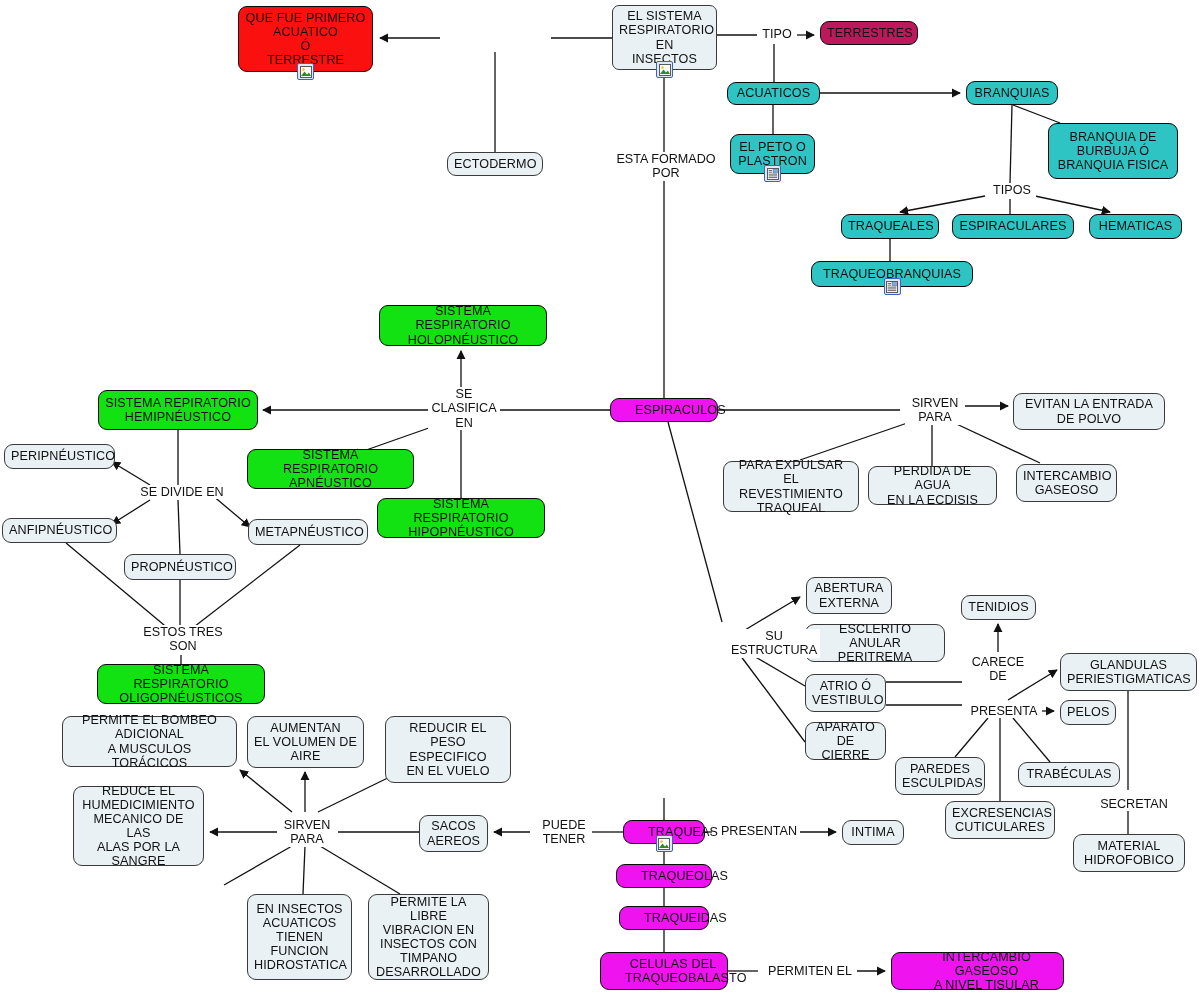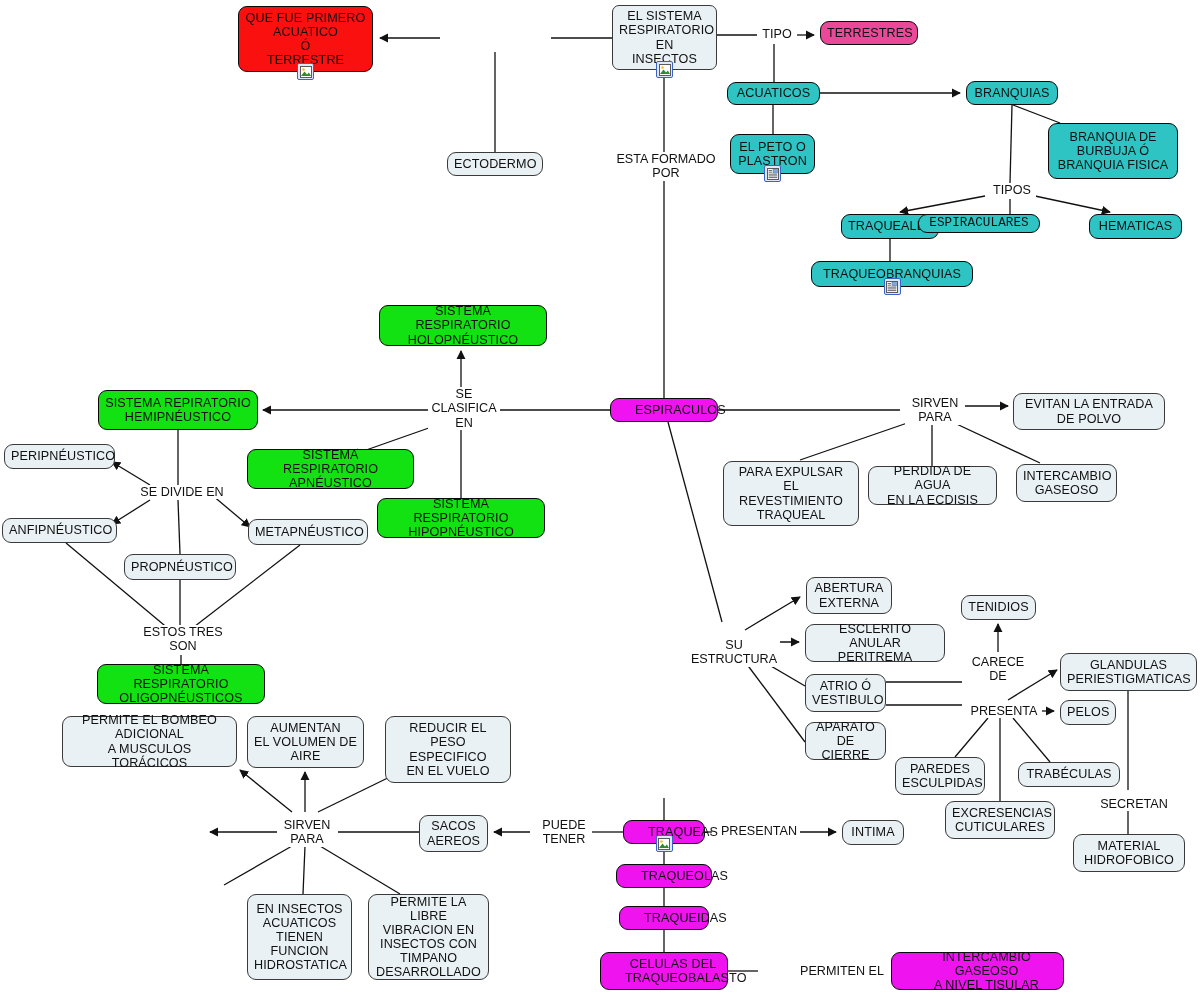--- a/index.html
+++ b/index.html
@@ -11,21 +11,21 @@
         border-radius:9px;display:flex;align-items:center;justify-content:center;
         text-align:center;line-height:1.12;color:#111;padding:3px 6px;
         font-size:12.6px;letter-spacing:.1px;background:#e9f1f4;}
   .node span{display:block;width:100%;white-space:pre-line;}
 
   .n-default{background:#e9f1f4;border-color:#3a3a3a;}
   .n-green{background:#12e212;border-color:#0a0a0a;}
   .n-teal{background:#2fc4c4;border-color:#0a0a0a;}
   .n-magenta{background:#ef13ef;border-color:#0a0a0a;padding-left:24px;}
   .n-red{background:#fb1010;border-color:#0a0a0a;}
-  .n-yellow{background:#ec4899;border-color:#0a0a0a;}
+  .n-yellow{background:#be185d;border-color:#0a0a0a;}
   .n-head{background:#e9f1f4;border-color:#3a3a3a;border-radius:7px;}
 
   .linklabel{position:absolute;font-size:12.6px;color:#111;text-align:center;
              line-height:1.15;white-space:pre-line;background:#fff;padding:0 2px;}
 
   .badge{position:absolute;width:17px;height:17px;border:1.4px solid #3a63c8;
          border-radius:2px;background:#dfe8f7;box-sizing:border-box;
          display:flex;align-items:center;justify-content:center;}
   .badge svg{display:block;}
 </style>
@@ -185,21 +185,21 @@
       <span>BRANQUIAS</span>
     </div>
     <div class="node n-teal" style="left: 1048px; top: 123px; width: 130px; height: 56px;">
       <span>BRANQUIA DE
 BURBUJA Ó
 BRANQUIA FISICA</span>
     </div>
     <div class="node n-teal" style="left: 841px; top: 214px; width: 98px; height: 25px;">
       <span>TRAQUEALES</span>
     </div>
-    <div class="node n-teal" style="left: 918px; top: 214px; width: 122px; height: 19px; font-family: Liberation Mono, monospace;">
+    <div class="node n-teal" style="left: 952px; top: 214px; width: 122px; height: 25px;">
       <span>ESPIRACULARES</span>
     </div>
     <div class="node n-teal" style="left: 1089px; top: 214px; width: 93px; height: 25px;">
       <span>HEMATICAS</span>
     </div>
     <div class="node n-teal" style="left: 811px; top: 261px; width: 162px; height: 26px;">
       <span>TRAQUEOBRANQUIAS</span>
     </div>
     <div class="badge" style="left: 883.5px; top: 278px;">
       <svg width="12" height="12" viewBox="0 0 12 12">
@@ -246,21 +246,21 @@
       <span>SISTEMA RESPIRATORIO
 OLIGOPNÉUSTICOS</span>
     </div>
     <div class="node n-magenta" style="left: 610px; top: 398px; width: 108px; height: 24px;">
       <span>ESPIRACULOS</span>
     </div>
     <div class="node n-default" style="left: 1013px; top: 393px; width: 152px; height: 37px;">
       <span>EVITAN LA ENTRADA
 DE POLVO</span>
     </div>
-    <div class="node n-default" style="left: 723px; top: 461px; width: 136px; height: 65px;">
+    <div class="node n-default" style="left: 723px; top: 461px; width: 136px; height: 51px;">
       <span>PARA EXPULSAR
 EL REVESTIMIENTO
 TRAQUEAL</span>
     </div>
     <div class="node n-default" style="left: 868px; top: 466px; width: 129px; height: 39px;">
       <span>PERDIDA DE AGUA
 EN LA ECDISIS</span>
     </div>
     <div class="node n-default" style="left: 1016px; top: 464px; width: 101px; height: 38px;">
       <span>INTERCAMBIO
@@ -314,20 +314,27 @@
     </div>
     <div class="node n-default" style="left: 247px; top: 716px; width: 117px; height: 52px;">
       <span>AUMENTAN
 EL VOLUMEN DE
 AIRE</span>
     </div>
     <div class="node n-default" style="left: 385px; top: 716px; width: 126px; height: 67px;">
       <span>REDUCIR EL
 PESO ESPECIFICO
 EN EL VUELO</span>
+    </div>
+    <div class="node n-default" style="left: 73px; top: 786px; width: 131px; height: 80px;">
+      <span>REDUCE EL
+HUMEDICIMIENTO
+MECANICO DE LAS
+ALAS POR LA
+SANGRE</span>
     </div>
     <div class="node n-default" style="left: 419px; top: 815px; width: 69px; height: 37px; text-align: center;">
       <span>SACOS
 AEREOS</span>
     </div>
     <div class="node n-default" style="left: 247px; top: 894px; width: 105px; height: 86px;">
       <span>EN INSECTOS
 ACUATICOS
 TIENEN
 FUNCION
@@ -372,25 +379,25 @@
     <div class="linklabel" style="left: 757px; top: 27px; width: 36px;">TIPO</div>
     <div class="linklabel" style="left: 988px; top: 183px; width: 44px;">TIPOS</div>
     <div class="linklabel" style="left: 428px; top: 387px; width: 68px;">SE
 CLASIFICA
 EN</div>
     <div class="linklabel" style="left: 132px; top: 485px; width: 96px;">SE DIVIDE EN</div>
     <div class="linklabel" style="left: 136px; top: 625px; width: 90px;">ESTOS TRES
 SON</div>
     <div class="linklabel" style="left: 905px; top: 396px; width: 56px;">SIRVEN
 PARA</div>
-    <div class="linklabel" style="left: 688px; top: 629px; width: 88px; margin-top: 9px;">SU
+    <div class="linklabel" style="left: 728px; top: 629px; width: 88px;">SU
 ESTRUCTURA</div>
     <div class="linklabel" style="left: 968px; top: 655px; width: 56px;">CARECE
 DE</div>
     <div class="linklabel" style="left: 966px; top: 704px; width: 72px;">PRESENTA</div>
     <div class="linklabel" style="left: 1096px; top: 797px; width: 72px;">SECRETAN</div>
     <div class="linklabel" style="left: 277px; top: 818px; width: 56px;">SIRVEN
 PARA</div>
     <div class="linklabel" style="left: 536px; top: 818px; width: 52px;">PUEDE
 TENER</div>
     <div class="linklabel" style="left: 718px; top: 824px; width: 78px;">PRESENTAN</div>
-    <div class="linklabel" style="left: 763px; top: 964px; width: 90px; margin-left: 32px;">PERMITEN EL</div>
+    <div class="linklabel" style="left: 763px; top: 964px; width: 90px;">PERMITEN EL</div>
   </div>
 
 </body></html>

